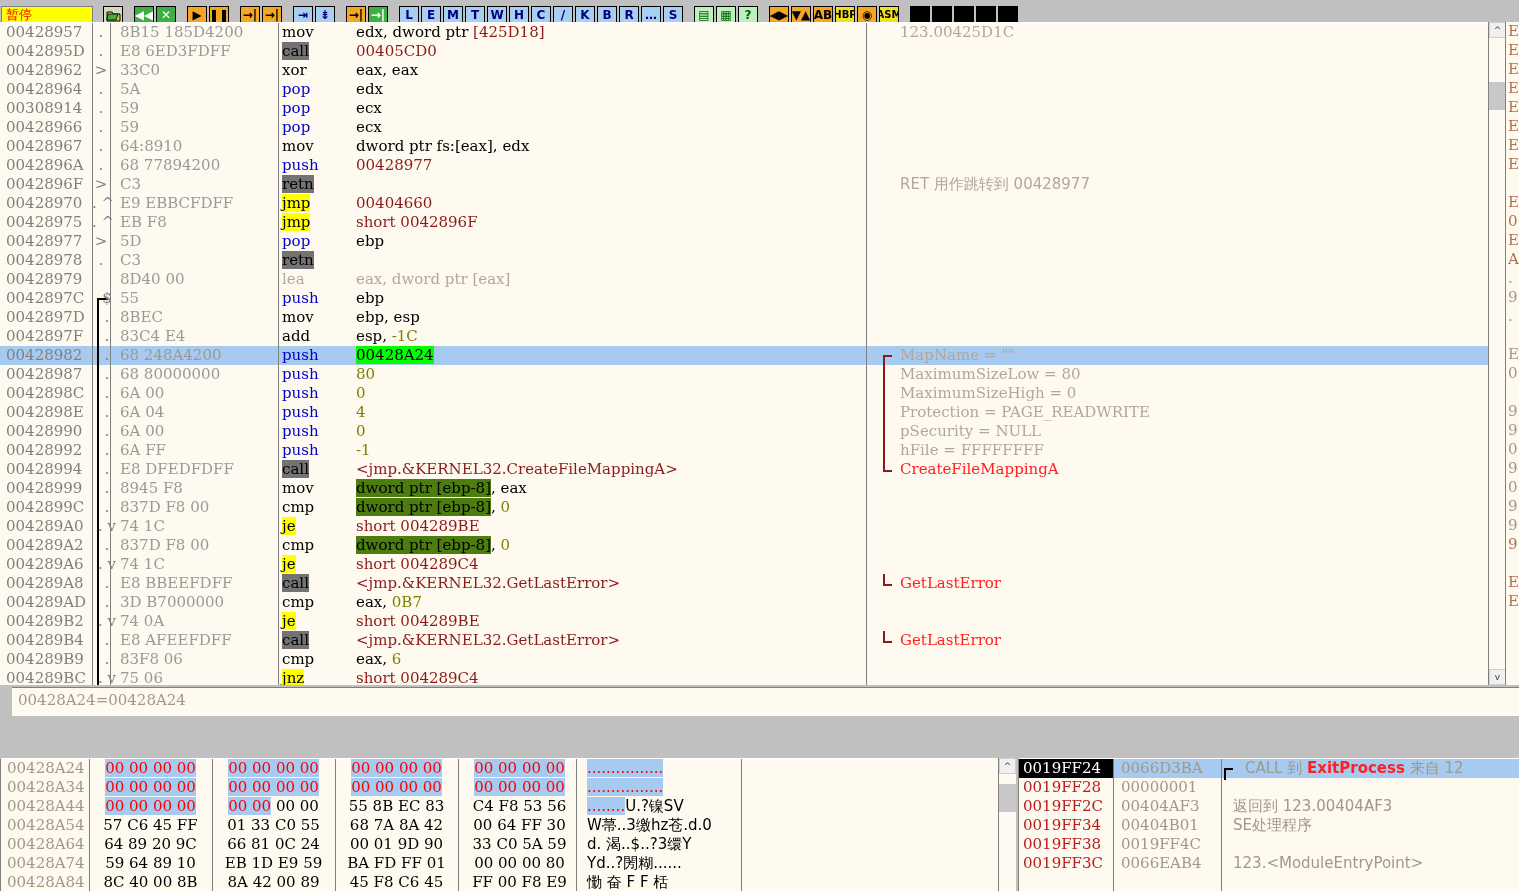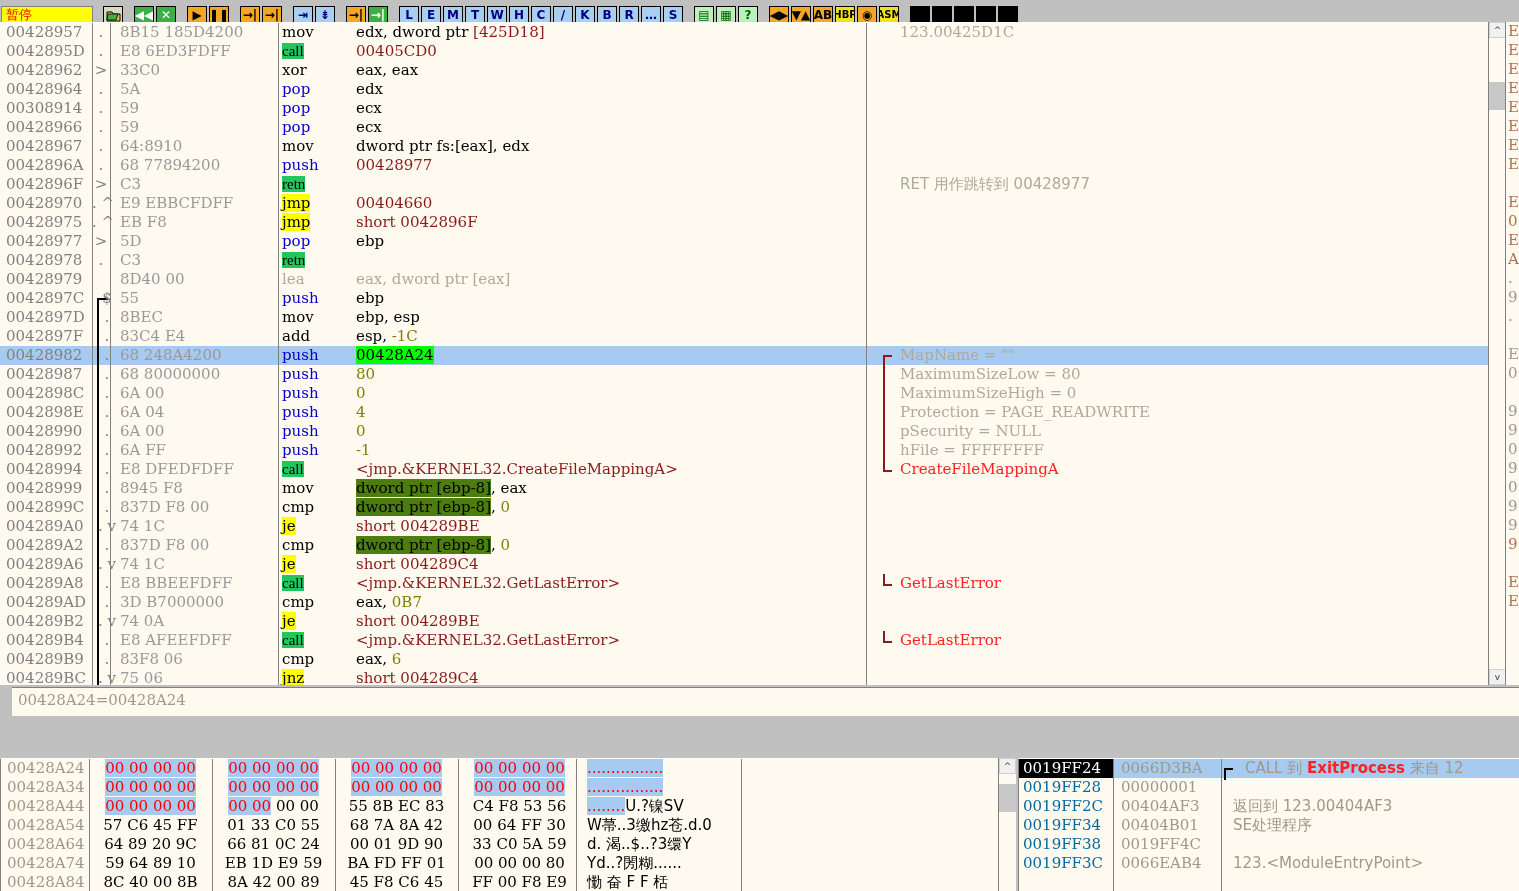--- a/index.html
+++ b/index.html
@@ -43,21 +43,21 @@
   
   .c-addr{width:92px;padding-left:6px;color:#808080;box-sizing:border-box;}
   .c-mark{width:18px;color:#808080;text-align:center;box-sizing:border-box;position:relative;}
   .c-hex{width:168px;padding-left:10px;color:#999;box-sizing:border-box;}
   .c-mn{width:78px;padding-left:4px;box-sizing:border-box;}
   .c-arg{width:510px;padding-left:0;box-sizing:border-box;}
   .c-cmt{flex:1;padding-left:14px;color:#b0a89a;box-sizing:border-box;}
   
   .mn-plain{color:#000;}
   .mn-blue{color:#0000c8;}
-  .mn-call{background:#22c55e;color:#000;font-family:Liberation Serif, serif;}
+  .mn-call{background:#737373;color:#000;}
   .mn-jmp{background:#ffff00;color:#000;}
   .mn-grey{color:#b0a89a;}
   .a-reg{color:#000;}
   .a-addr{color:#8b1a1a;}
   .a-num{color:#808000;}
   .a-grey{color:#b0a89a;}
   .hl-green{background:#00ff00;color:#000;}
   .hl-cyan{background:#4d7c0f;color:#000;}
   .cmt-red{color:#ff2020;}
   
@@ -89,21 +89,21 @@
   .d-addr{width:88px;padding-left:6px;color:#a09888;box-sizing:border-box;}
   .d-g{width:123px;box-sizing:border-box;text-align:center;letter-spacing:0px;}
   .d-asc{width:164px;padding-left:6px;box-sizing:border-box;color:#000;}
   .b-red{color:#ff0000;}
   .b-blk{color:#000;}
   .selbg{background:#a6caf0;}
   
   #stack-pane{position:absolute;left:1018px;top:758px;width:501px;height:133px;
     background:#fffaf0;border-top:1px solid #fff;border-left:1px solid #808080;box-sizing:border-box;overflow:hidden;}
   .srow{height:19px;line-height:19px;white-space:pre;display:flex;}
-  .s-addr{width:94px;padding-left:4px;color:#0369a1;box-sizing:border-box;}
+  .s-addr{width:94px;padding-left:4px;color:#b91c1c;box-sizing:border-box;}
   .s-addr.cur{background:#000;color:#fff;}
   .s-val{width:108px;padding-left:8px;color:#a09888;box-sizing:border-box;}
   .s-cmt{flex:1;padding-left:10px;color:#a09888;box-sizing:border-box;position:relative;}
   
   #reg-sliver{position:absolute;left:1505px;top:22px;width:14px;height:663px;
     background:#fffaf0;border-left:1px solid #808080;overflow:hidden;box-sizing:border-box;}
   #reg-sliver .rrow{height:19px;line-height:19px;white-space:pre;color:#b07050;padding-left:2px;}
   #reg-sliver .rrow.g{color:#a09888;}
   .cjk{font-family:"DejaVu Sans","Liberation Sans",sans-serif;}
 </style>

